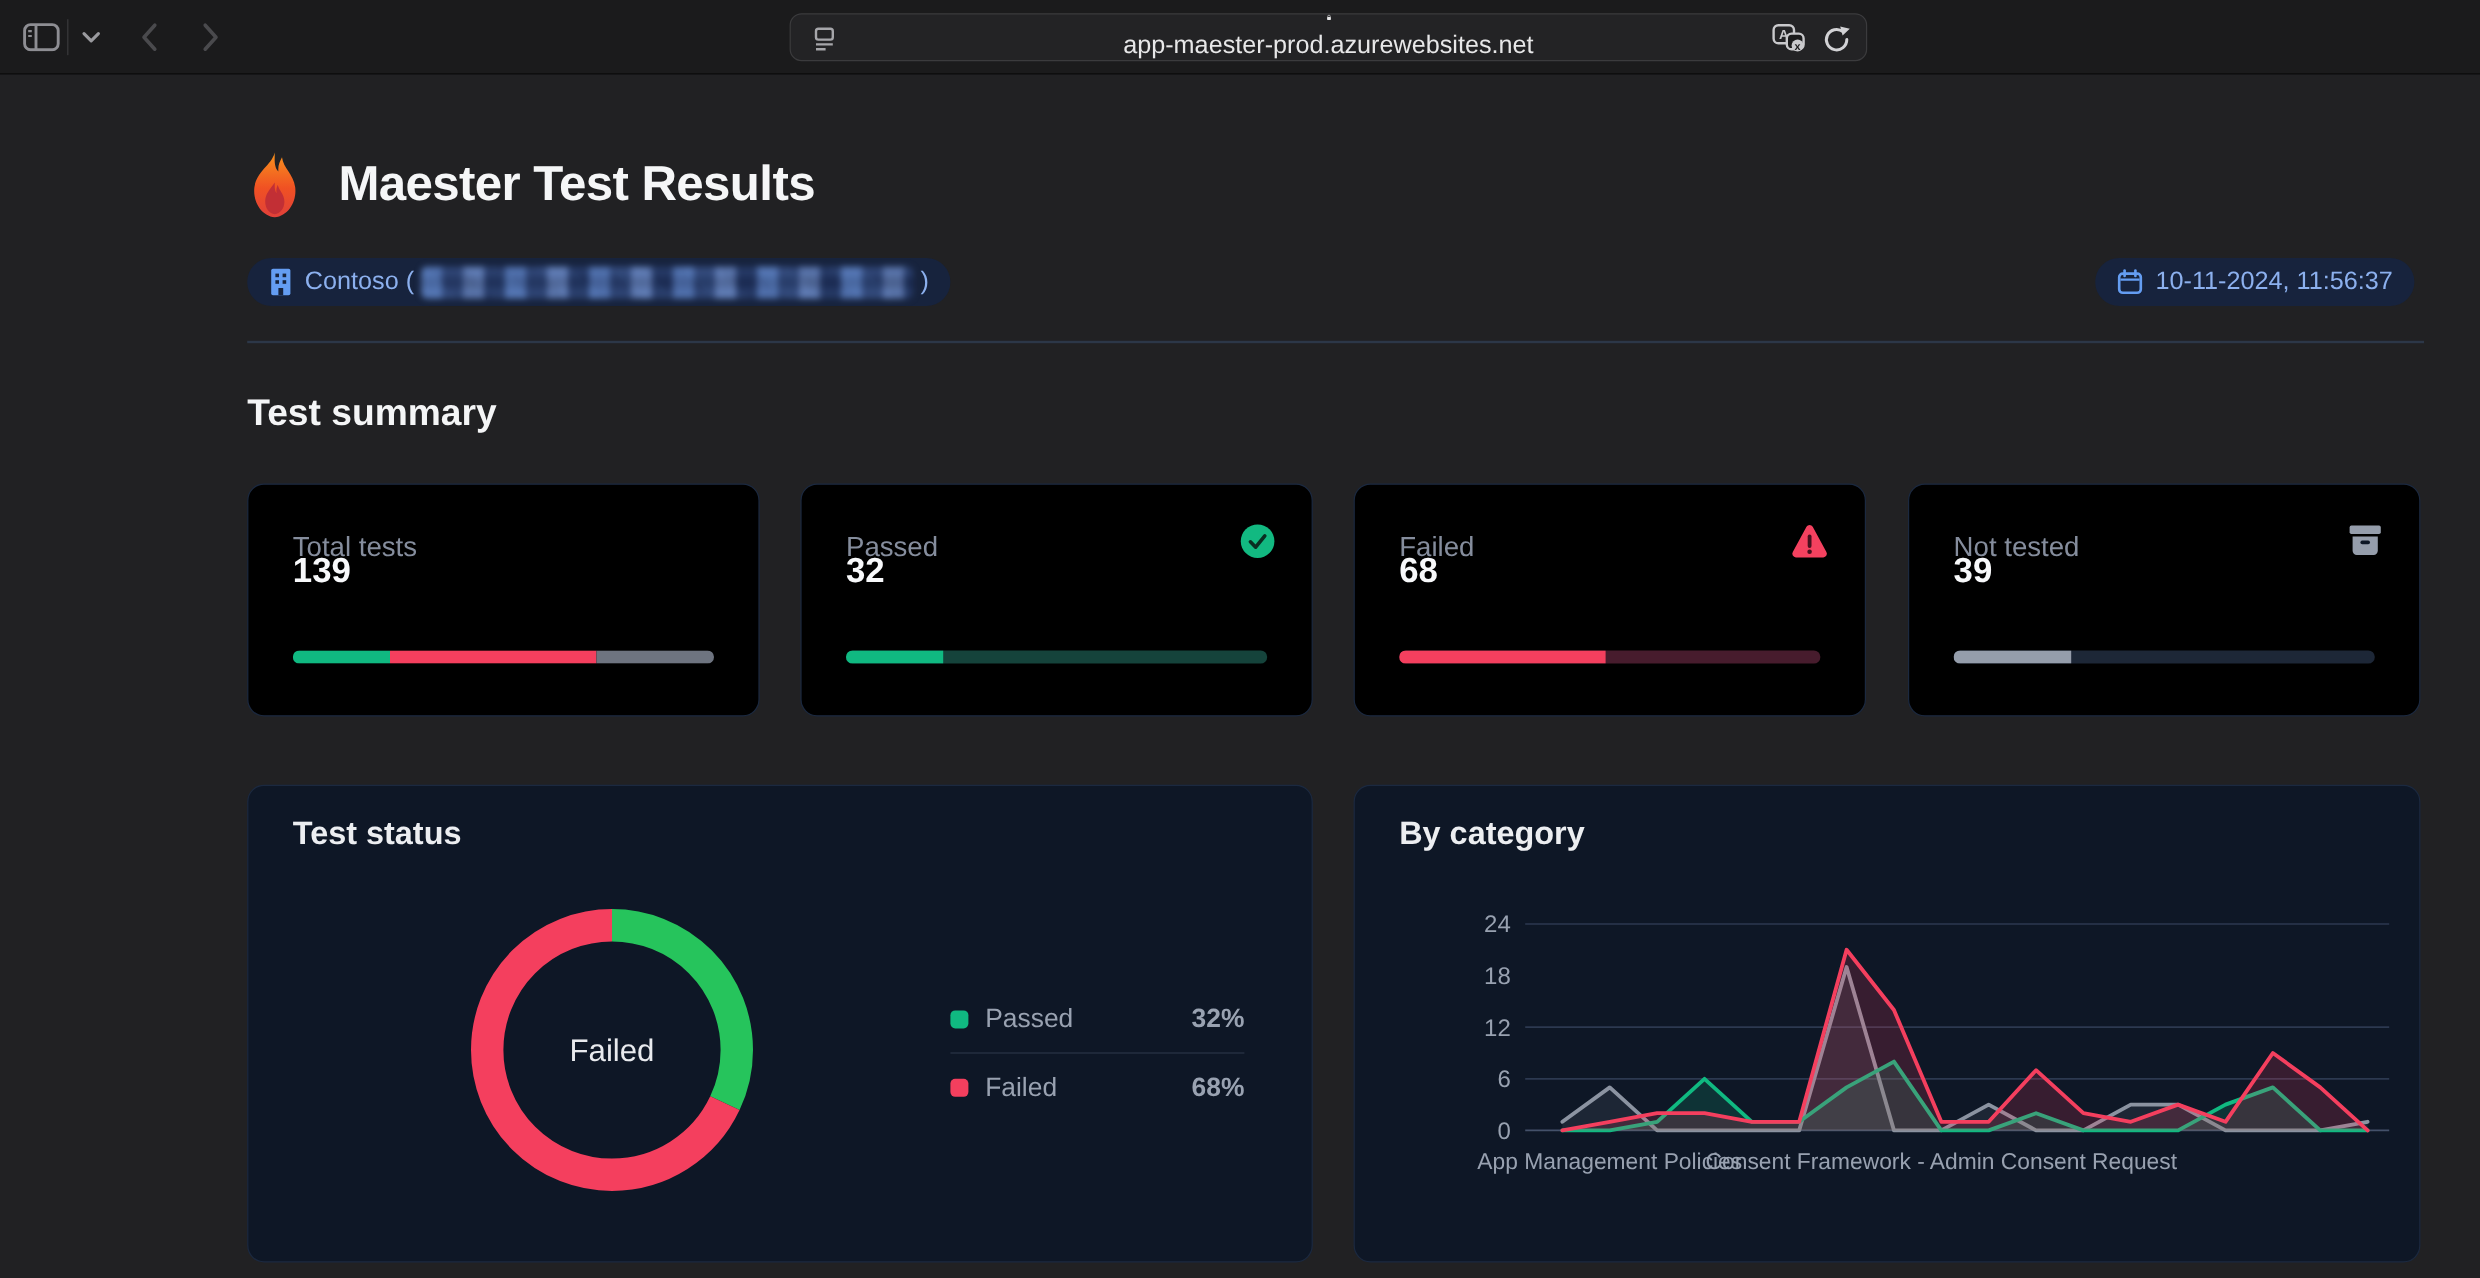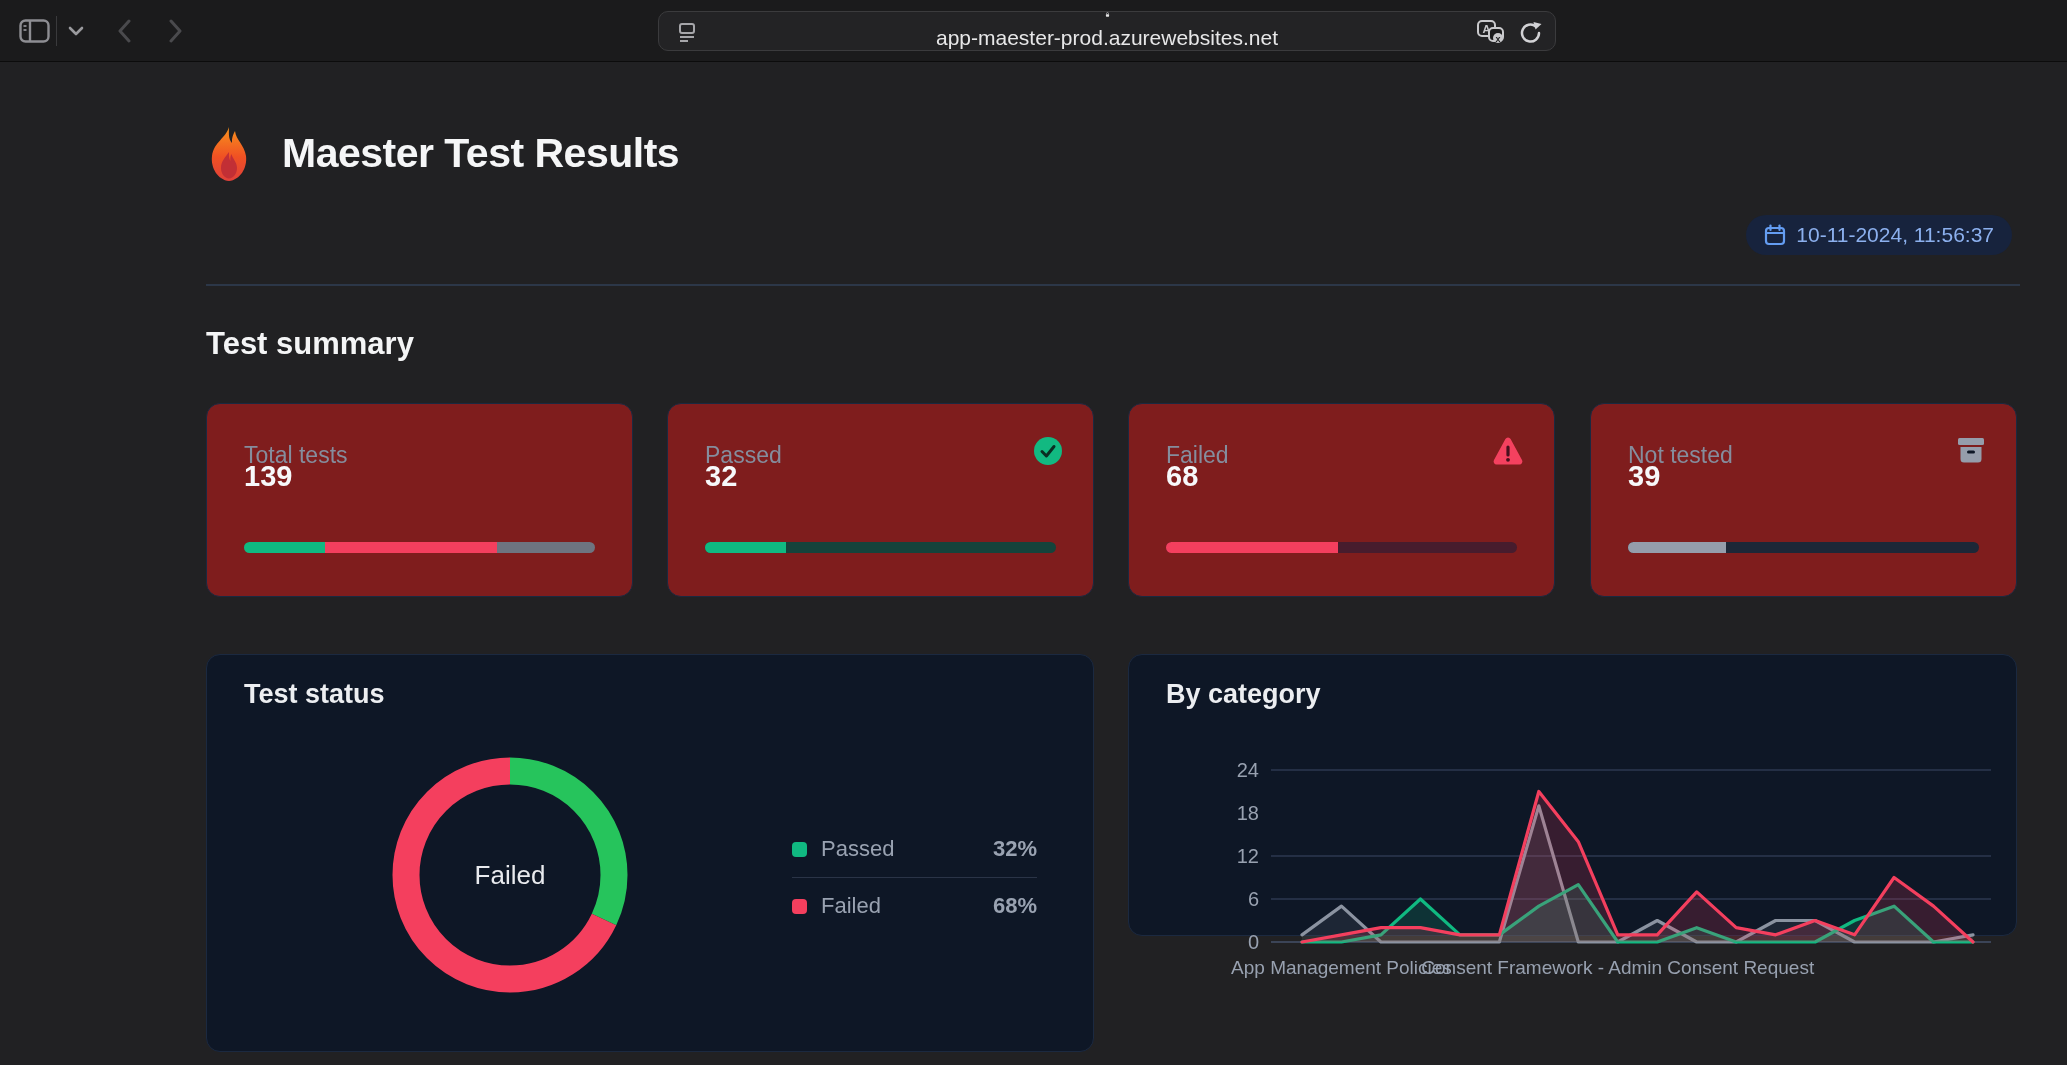--- a/index.html
+++ b/index.html
@@ -25,32 +25,32 @@
   .pixelated{width:410px;height:27px;border-radius:5px;margin:0 -4px;
     background-image:
       repeating-linear-gradient(90deg,rgba(96,134,201,.60) 0 17px,rgba(41,62,108,.62) 17px 35px,rgba(126,156,214,.48) 35px 52px,rgba(27,44,84,.62) 52px 70px),
       repeating-linear-gradient(0deg,rgba(80,112,178,.55) 0 9px,rgba(34,52,96,.55) 9px 18px),
       repeating-linear-gradient(45deg,rgba(109,147,219,.32) 0 21px,rgba(22,36,72,.4) 21px 43px);
     filter:blur(2.6px);}
   .rule{position:absolute;left:206px;top:284px;width:1814px;height:2px;background:#33435c;opacity:.65;}
   .h-summary{position:absolute;left:206px;top:326px;margin:0;font-size:31px;font-weight:700;color:#f4f5f6;}
 
   
-  .card{position:absolute;top:403px;width:427px;height:194px;background:#7f1d1d;border:1px solid #1b2940;border-radius:14px;}
+  .card{position:absolute;top:403px;width:427px;height:194px;background:#000000;border:1px solid #1b2940;border-radius:14px;}
   .card .lbl{position:absolute;left:37px;top:38px;font-size:23px;color:#858d9d;}
   .card .val{position:absolute;left:37px;top:56px;font-size:29px;font-weight:700;color:#f7f8fa;}
   .card .cicon{position:absolute;right:30px;top:32px;}
   .statbar{position:absolute;left:37px;right:37px;top:138px;height:11px;border-radius:6px;overflow:hidden;display:flex;}
   .statbar span{display:block;height:100%;}
 
   
   .panel{position:absolute;top:630px;background:#0e1726;border:1px solid #1b2940;border-radius:14px;margin-top:24px;}
   .panel h3{position:absolute;left:37px;top:24px;margin:0;font-size:27px;font-weight:700;color:#eceef1;}
   .panel-status{left:206px;width:888px;height:398px;}
-  .panel-cat{left:1128px;width:889px;height:282px;padding-left:12px;}
+  .panel-cat{left:1128px;width:889px;height:398px;padding-left:12px;}
   .donut-wrap{position:absolute;left:178px;top:95px;width:250px;height:250px;}
   .donut-center{position:absolute;left:0;top:0;width:250px;height:250px;display:flex;align-items:center;justify-content:center;color:#e8eaee;font-size:26px;}
   .legend{position:absolute;left:585px;top:172px;width:245px;}
   .legend-row{display:flex;align-items:center;height:44px;gap:14px;}
   .legend-sw{width:15px;height:15px;border-radius:4px;flex:0 0 auto;}
   .legend-lb{font-size:22px;color:#99a2b1;flex:1;}
   .legend-vl{font-size:22px;color:#99a2b1;font-weight:600;}
   .legend-div{height:1px;background:#2a3447;margin:6px 0;}
 </style>
 </head>
@@ -127,20 +127,33 @@
             <stop offset="0.55" stop-color="#f05123"></stop>
             <stop offset="1" stop-color="#e0403a"></stop>
         </linearGradient>
       </defs>
       <path d="M23 1 C20 12 8 16 6 30 C4.5 42 12 54 23 55 C34 54 41.5 42 40 30 C38.5 19 30 14 29 5 C27 9 25.5 12 26 17 C22 13 23 6 23 1 Z" fill="url(#fg)"></path>
       <path d="M23 26 C19 32 15 35 15 42 C15 48 18.5 52 23 52.5 C27.5 52 31 48 31 42 C31 36 26 32 25.5 28 C24.5 30 24 32.5 24.5 35 C22.5 32 23 28 23 26 Z" fill="#c22f35"></path>
     </svg>
     <h1>Maester Test Results</h1>
   </div>
 
+  <div class="badge badge-tenant">
+    <svg width="20" height="24" viewBox="0 0 20 24">
+      <rect x="2" y="1" width="16" height="22" rx="1.5" fill="#649df2"></rect>
+      <rect x="5.5" y="5" width="3" height="3" fill="#17233d"></rect>
+        <rect x="11.5" y="5" width="3" height="3" fill="#17233d"></rect>
+      <rect x="5.5" y="10.5" width="3" height="3" fill="#17233d"></rect>
+        <rect x="11.5" y="10.5" width="3" height="3" fill="#17233d"></rect>
+      <rect x="8" y="17" width="4" height="6" fill="#17233d"></rect>
+    </svg>
+    <span>Contoso (</span>
+    <span class="pixelated"></span>
+    <span>)</span>
+  </div>
 
   <div class="badge badge-time">
     <svg width="22" height="22" viewBox="0 0 22 22">
       <rect x="2" y="4" width="18" height="16" rx="3" fill="none" stroke="#649df2" stroke-width="2.2"></rect>
       <line x1="6.5" y1="1.5" x2="6.5" y2="6" stroke="#649df2" stroke-width="2.2" stroke-linecap="round"></line>
       <line x1="15.5" y1="1.5" x2="15.5" y2="6" stroke="#649df2" stroke-width="2.2" stroke-linecap="round"></line>
       <line x1="3" y1="9" x2="19" y2="9" stroke="#649df2" stroke-width="2"></line>
     </svg>
     <span>10-11-2024, 11:56:37</span>
   </div>

